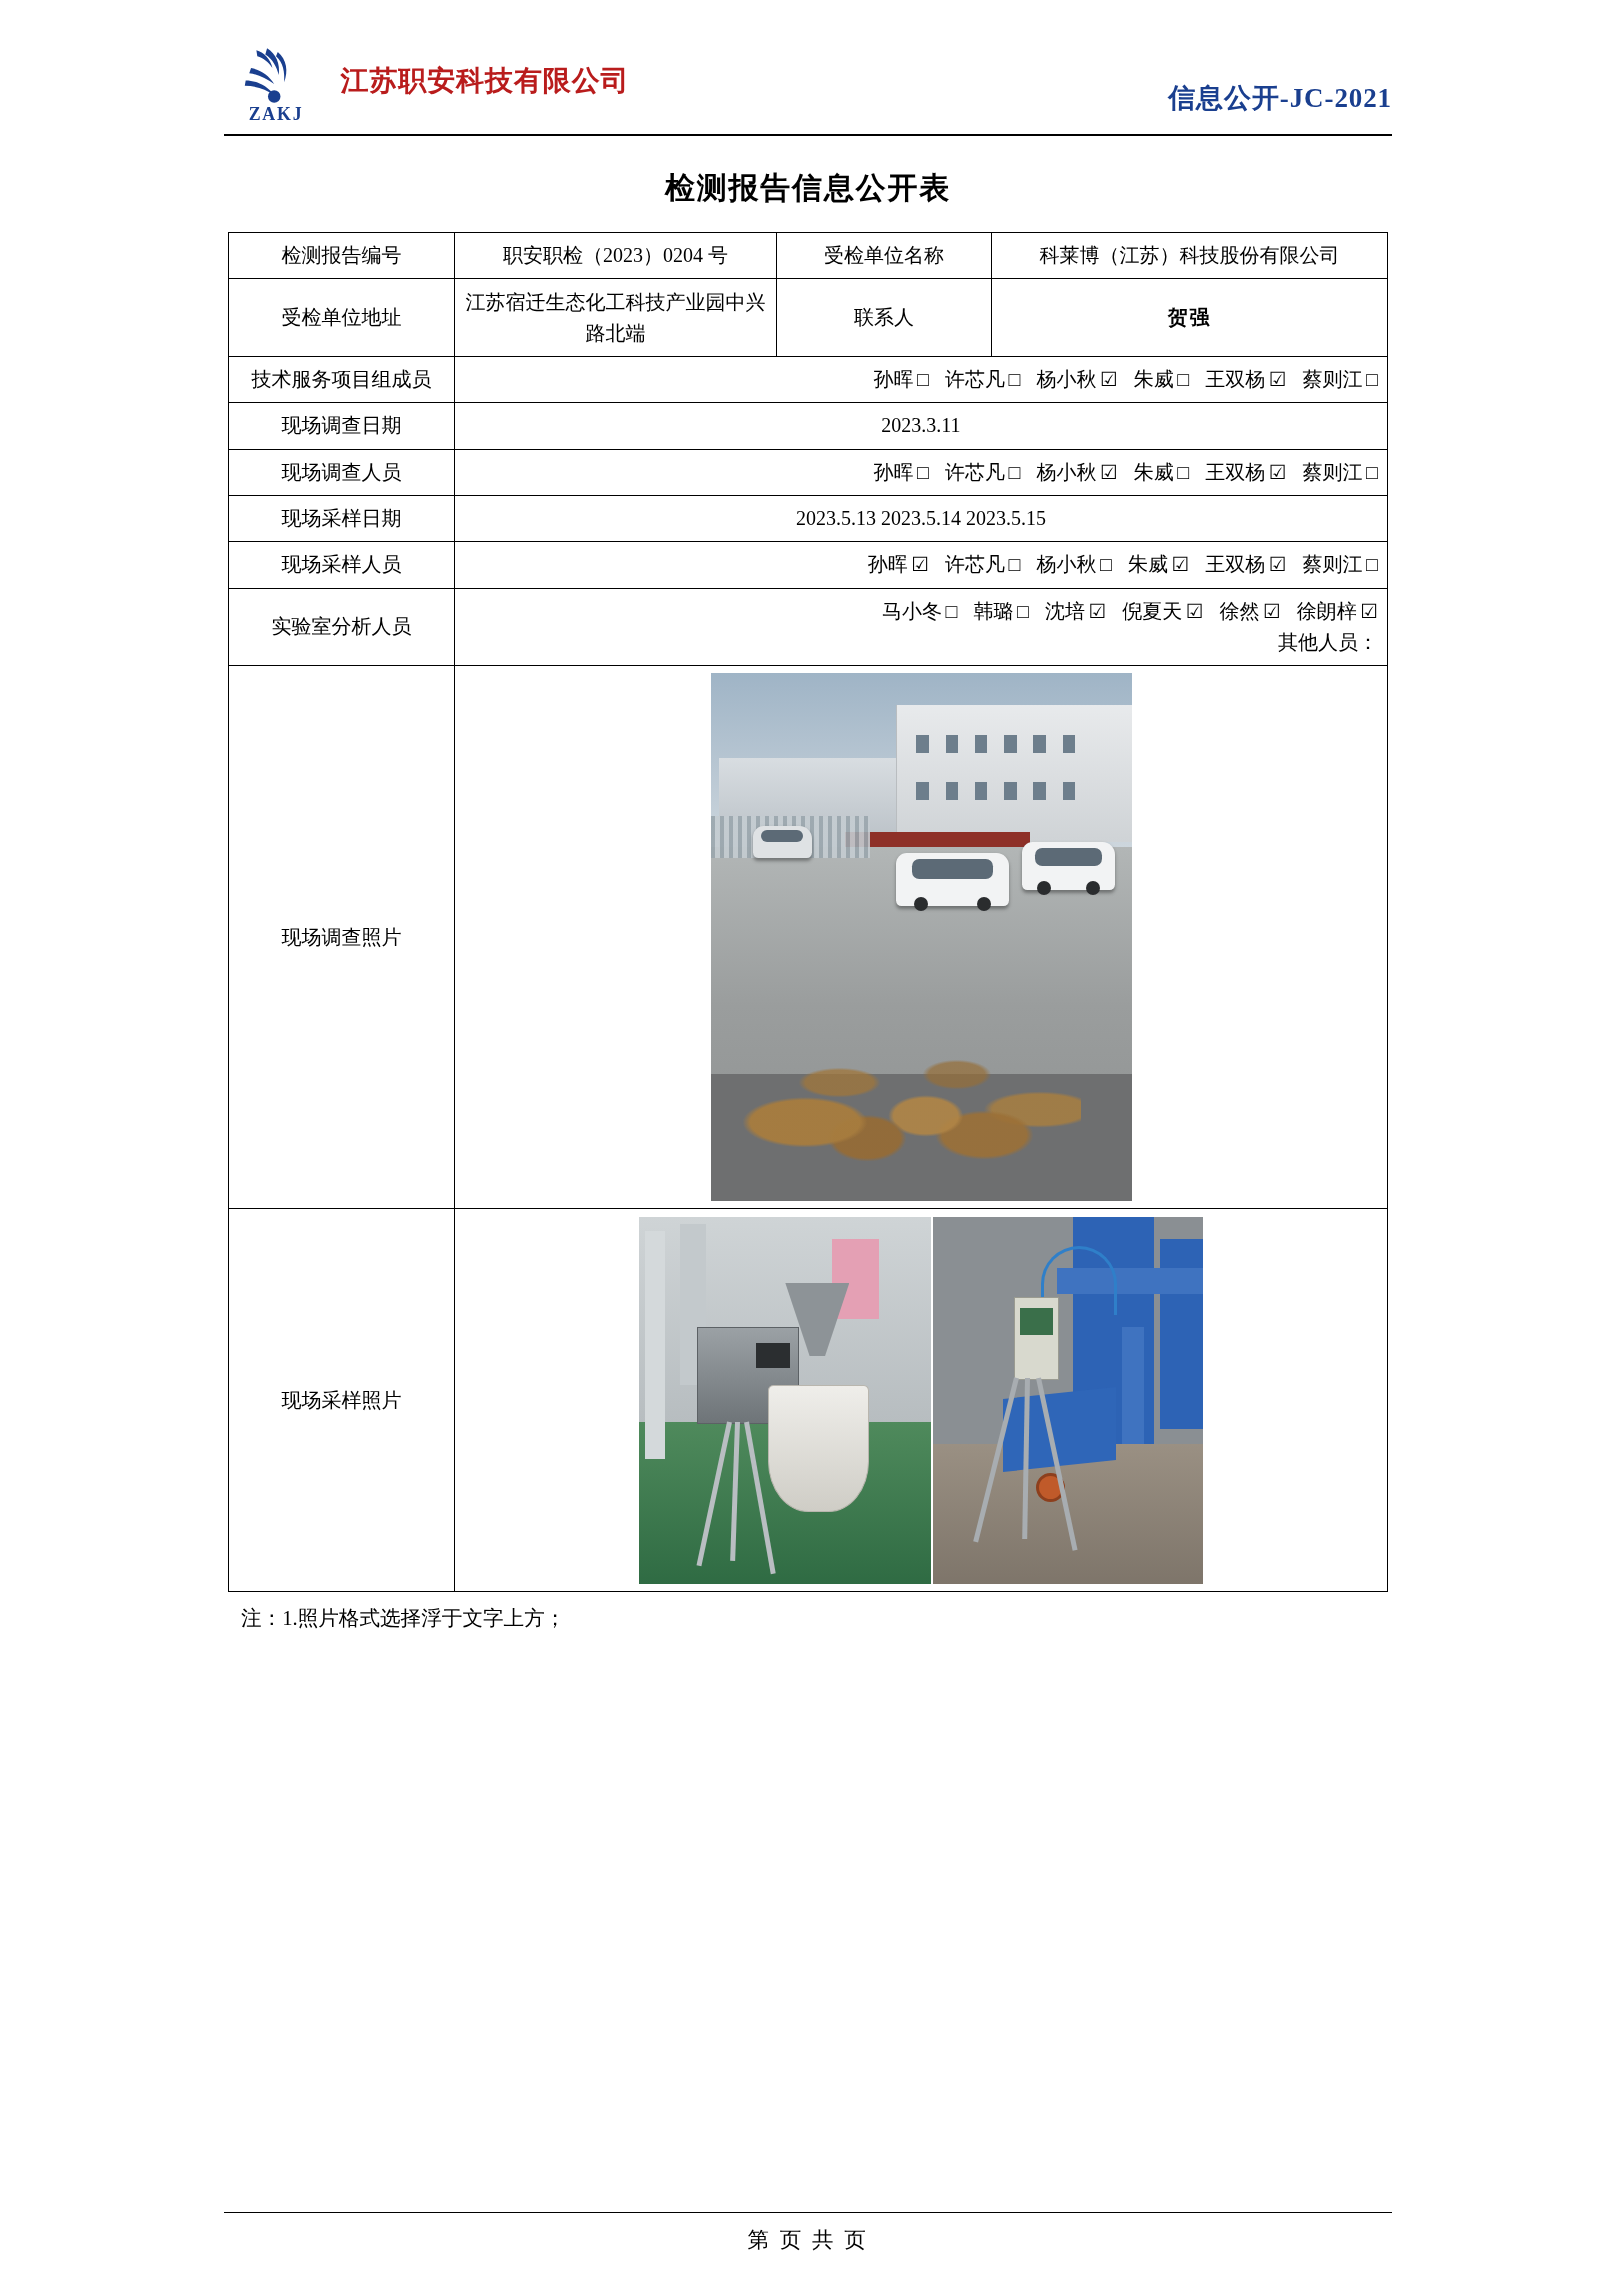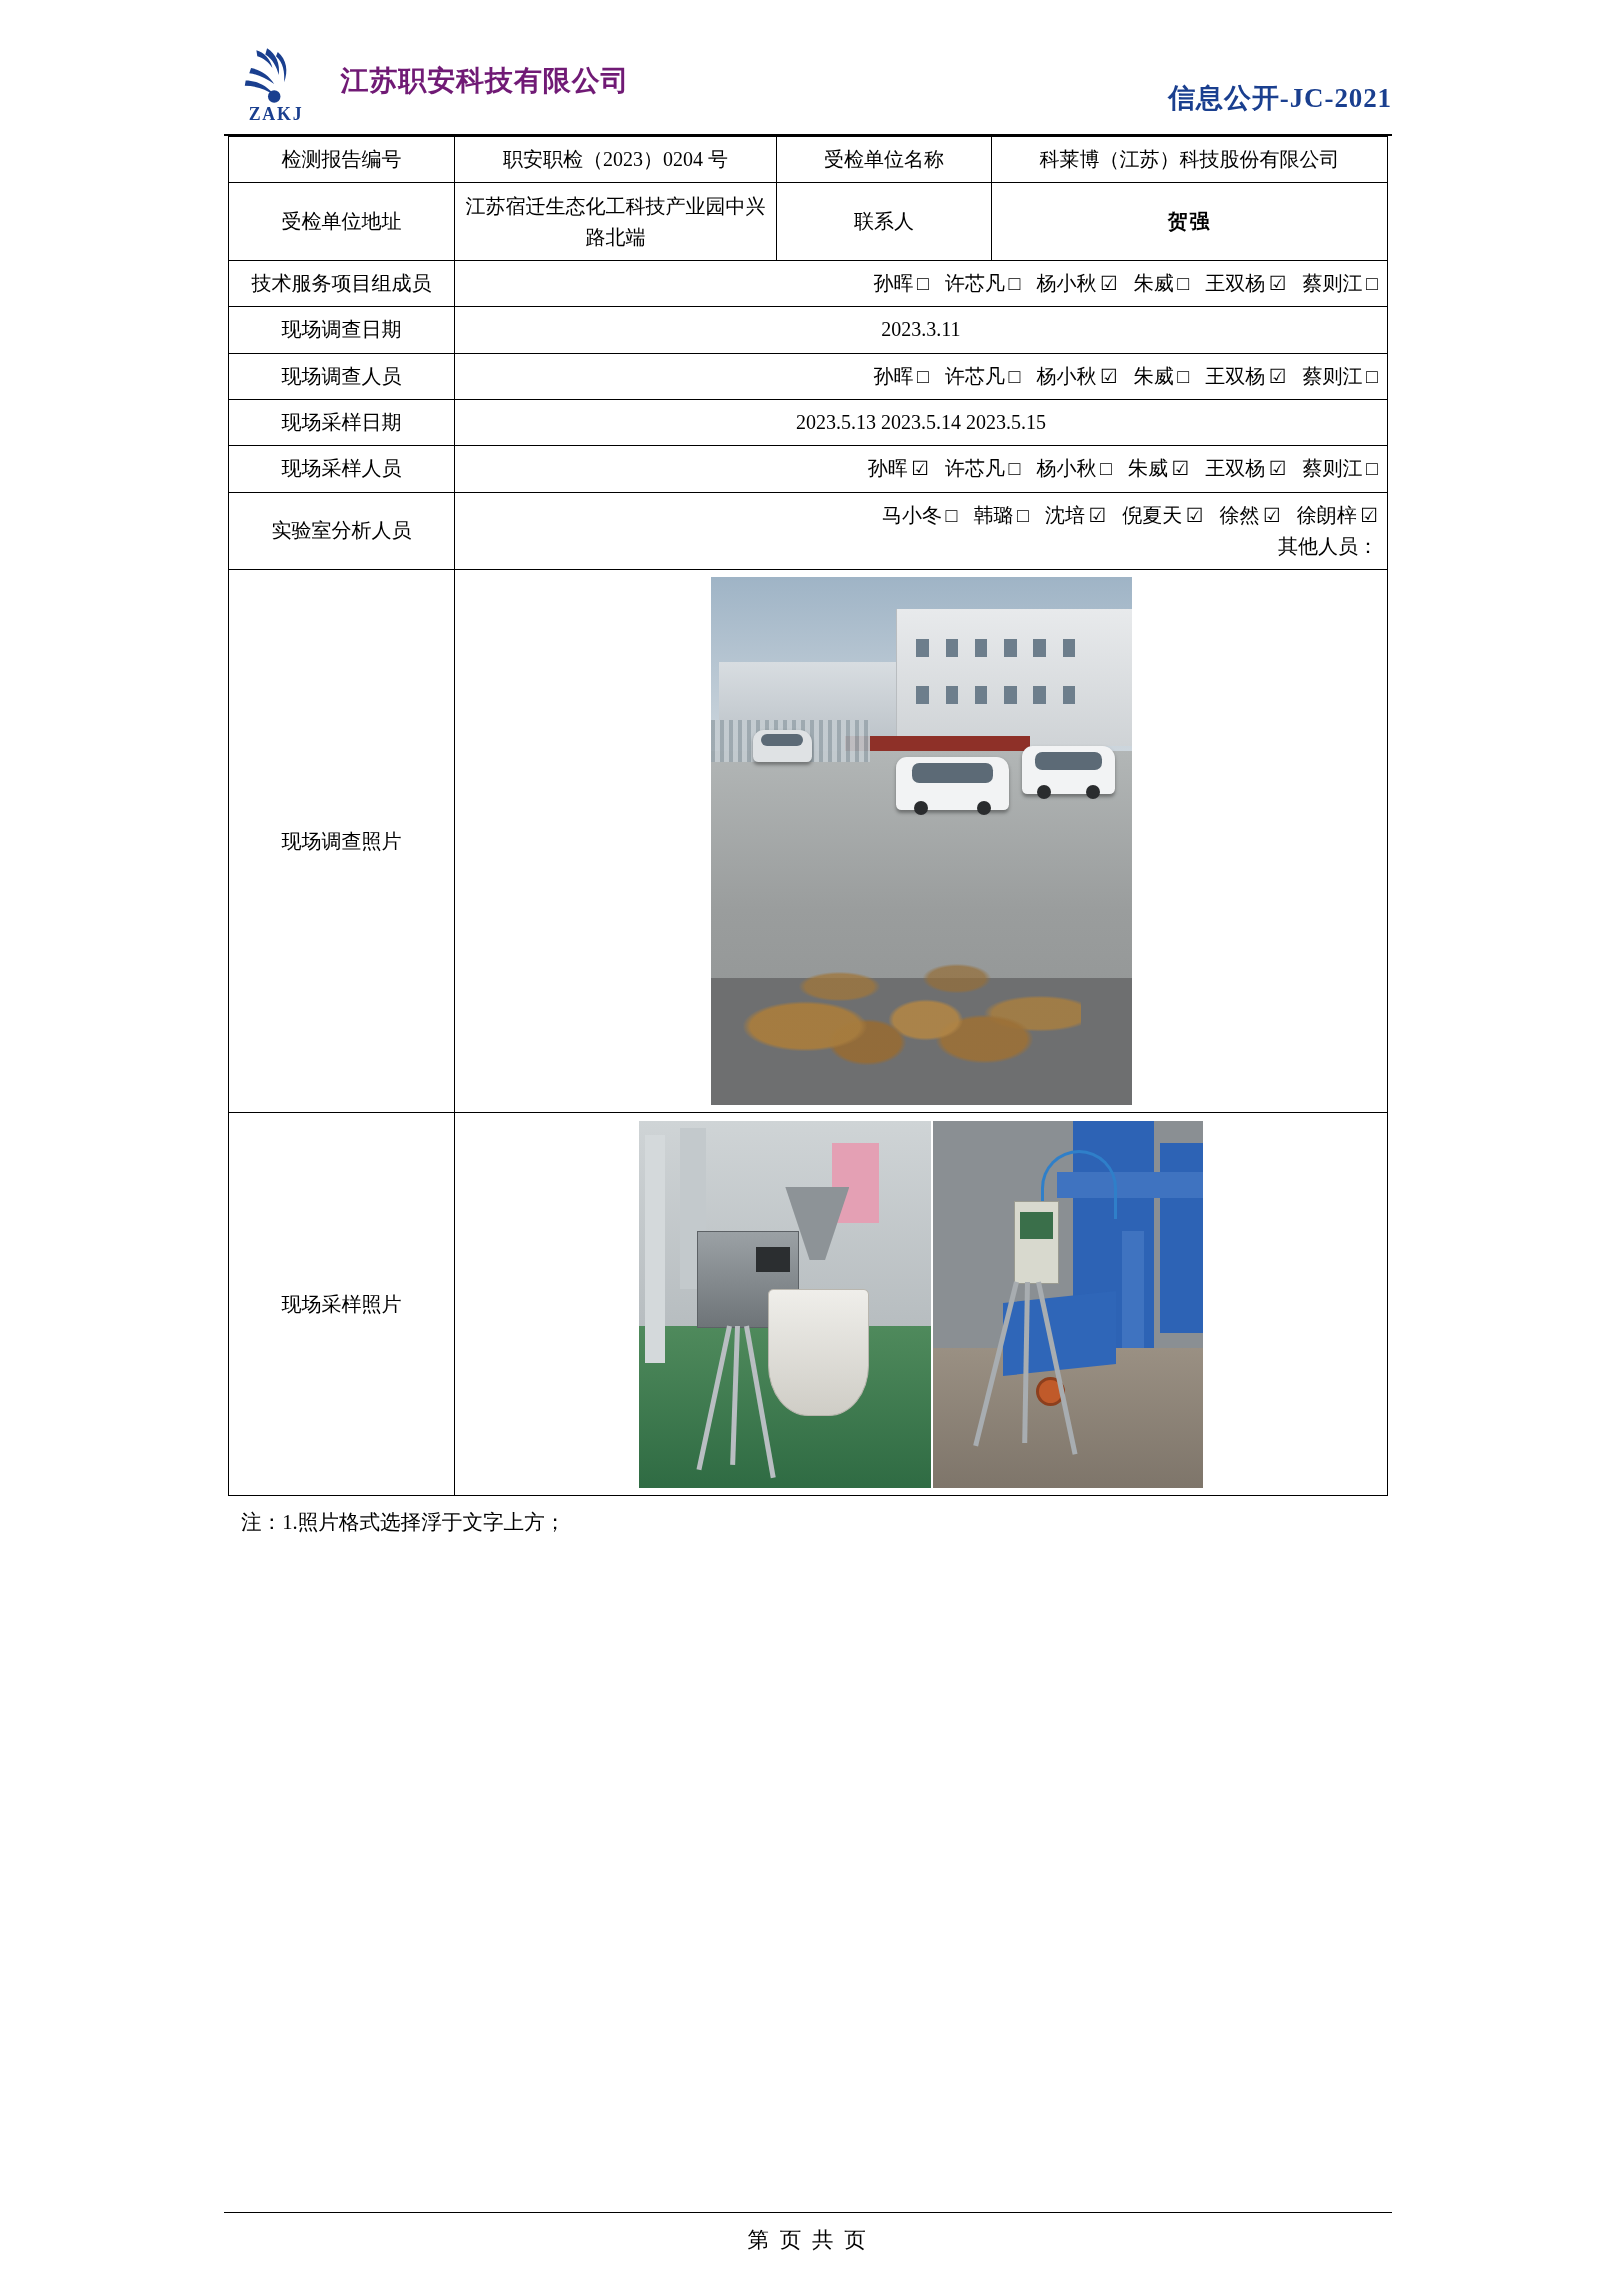--- a/index.html
+++ b/index.html
@@ -37,21 +37,21 @@
   .logo {
     width: 104px;
     height: 82px;
     position: relative;
     flex: none;
   }
   .logo svg { display: block; }
   .company-name {
     font-size: 28px;
     font-weight: bold;
-    color: #701a75;
+    color: #b91c1c;
     letter-spacing: 0.9px;
     font-family: "Liberation Serif", serif;
     white-space: nowrap;
     padding-bottom: 5.4px;
   }
   .header-right {
     font-size: 27px;
     font-weight: bold;
     color: #1a3f8f;
     letter-spacing: 0.9px;
@@ -325,20 +325,21 @@
             <ellipse cx="56" cy="60" rx="7" ry="7"></ellipse>
           </g>
           <text x="58" y="86" font-size="20" font-family="Liberation Serif, serif" font-weight="bold" fill="#1a3f8f" text-anchor="middle" letter-spacing="2">ZAKJ</text>
         </svg>
       </div>
       <div class="company-name">江苏职安科技有限公司</div>
     </div>
     <div class="header-right">信息公开-JC-2021</div>
   </div>
 
+  <div class="doc-title">检测报告信息公开表</div>
 
   <table class="main">
     <colgroup>
       <col style="width:226px">
       <col style="width:322px">
       <col style="width:215px">
       <col style="width:396px">
     </colgroup>
     <tbody>
       <tr>

